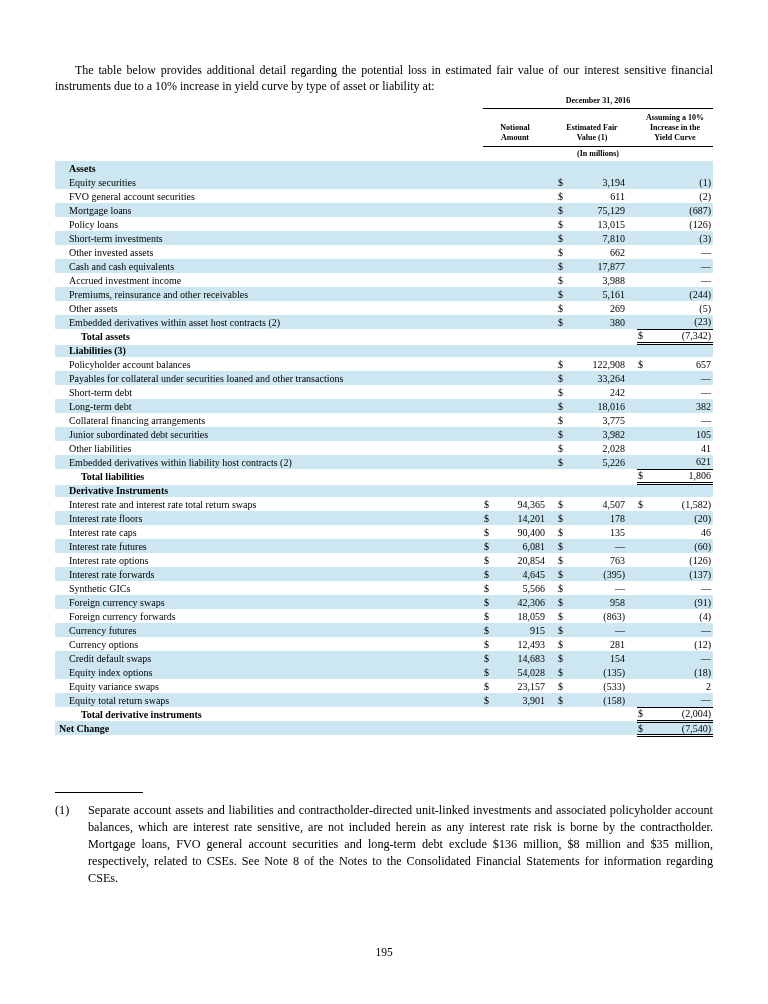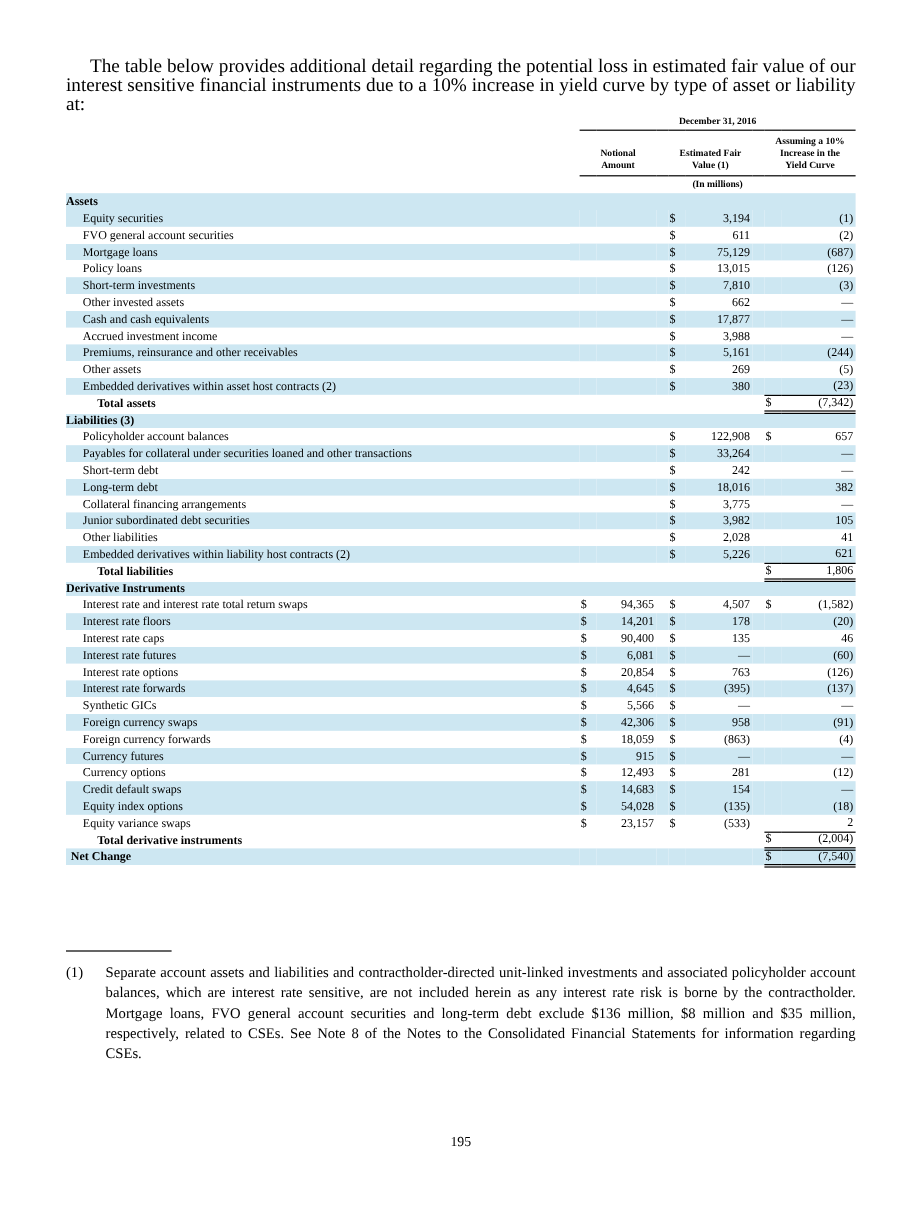--- a/index.html
+++ b/index.html
@@ -5,36 +5,36 @@
   * { margin:0; padding:0; box-sizing:border-box; }
   html,body { background:#ffffff; }
   .page {
     position:relative; width:768px; height:1004px; margin:0 auto;
     background:#ffffff; color:#000;
     font-family:"Liberation Serif", serif;
     overflow:hidden;
   }
   
   .intro {
-    position:absolute; left:55px; right:55px; top:48px;
-    font-size:16px; line-height:16px; text-align:justify; text-indent:20px;
+    position:absolute; left:55px; right:55px; top:62px;
+    font-size:12px; line-height:16px; text-align:justify; text-indent:20px;
   }
   
   .tbl-wrap { position:absolute; left:55px; top:94px; width:658px; }
   table { border-collapse:collapse; table-layout:fixed; width:658px; font-size:10px; }
   td, th { padding:0; font-weight:normal; }
   thead td, thead th { font-size:8px; font-weight:bold; text-align:center; line-height:10px; }
   .dateHdr { border-bottom:1px solid #000; padding:2px 0 2px;text-align:center; }
   .colHdr  { border-bottom:1px solid #000; vertical-align:bottom; padding:4px 5px 3px; }
   .gutH    { border-bottom:1px solid #000; }
   .units   { padding:2px 0 2px; }
   tbody td { height:14px; line-height:11px; vertical-align:middle; }
   tr.shade { background:#cde7f2; }
   .lbl  { text-align:left; white-space:nowrap; overflow:hidden; }
-  .sec  { padding-left:0; font-weight:bold; }
+  .sec  { padding-left:14px; font-weight:bold; }
   .ind0 { padding-left:4px; }
   .ind1 { padding-left:14px; }
   .ind2 { padding-left:26px; }
   .bold { font-weight:bold; }
   .dol  { text-align:left; padding-left:1px; }
   .val  { text-align:right; padding-right:2px; }
   .tot  { border-top:1px solid #000; border-bottom:3px double #000; }
   
   .fn-divider {
     position:absolute; left:55px; top:792px; width:88px;
@@ -514,20 +514,32 @@
             <td class="gut"></td>
             <td class="dol">$</td>
             <td class="val">23,157</td>
             <td class="gut"></td>
             <td class="dol">$</td>
             <td class="val">(533)</td>
             <td class="gut"></td>
             <td class="dol"></td>
             <td class="val">2</td>
           </tr>
+          <tr class="shade">
+            <td class="lbl ind1">Equity total return swaps</td>
+            <td class="gut"></td>
+            <td class="dol">$</td>
+            <td class="val">3,901</td>
+            <td class="gut"></td>
+            <td class="dol">$</td>
+            <td class="val">(158)</td>
+            <td class="gut"></td>
+            <td class="dol"></td>
+            <td class="val">—</td>
+          </tr>
           <tr>
             <td class="lbl ind2 bold">Total derivative instruments</td>
             <td class="gut"></td>
             <td class="dol"></td>
             <td class="val"></td>
             <td class="gut"></td>
             <td class="dol"></td>
             <td class="val"></td>
             <td class="gut"></td>
             <td class="dol tot">$</td>

